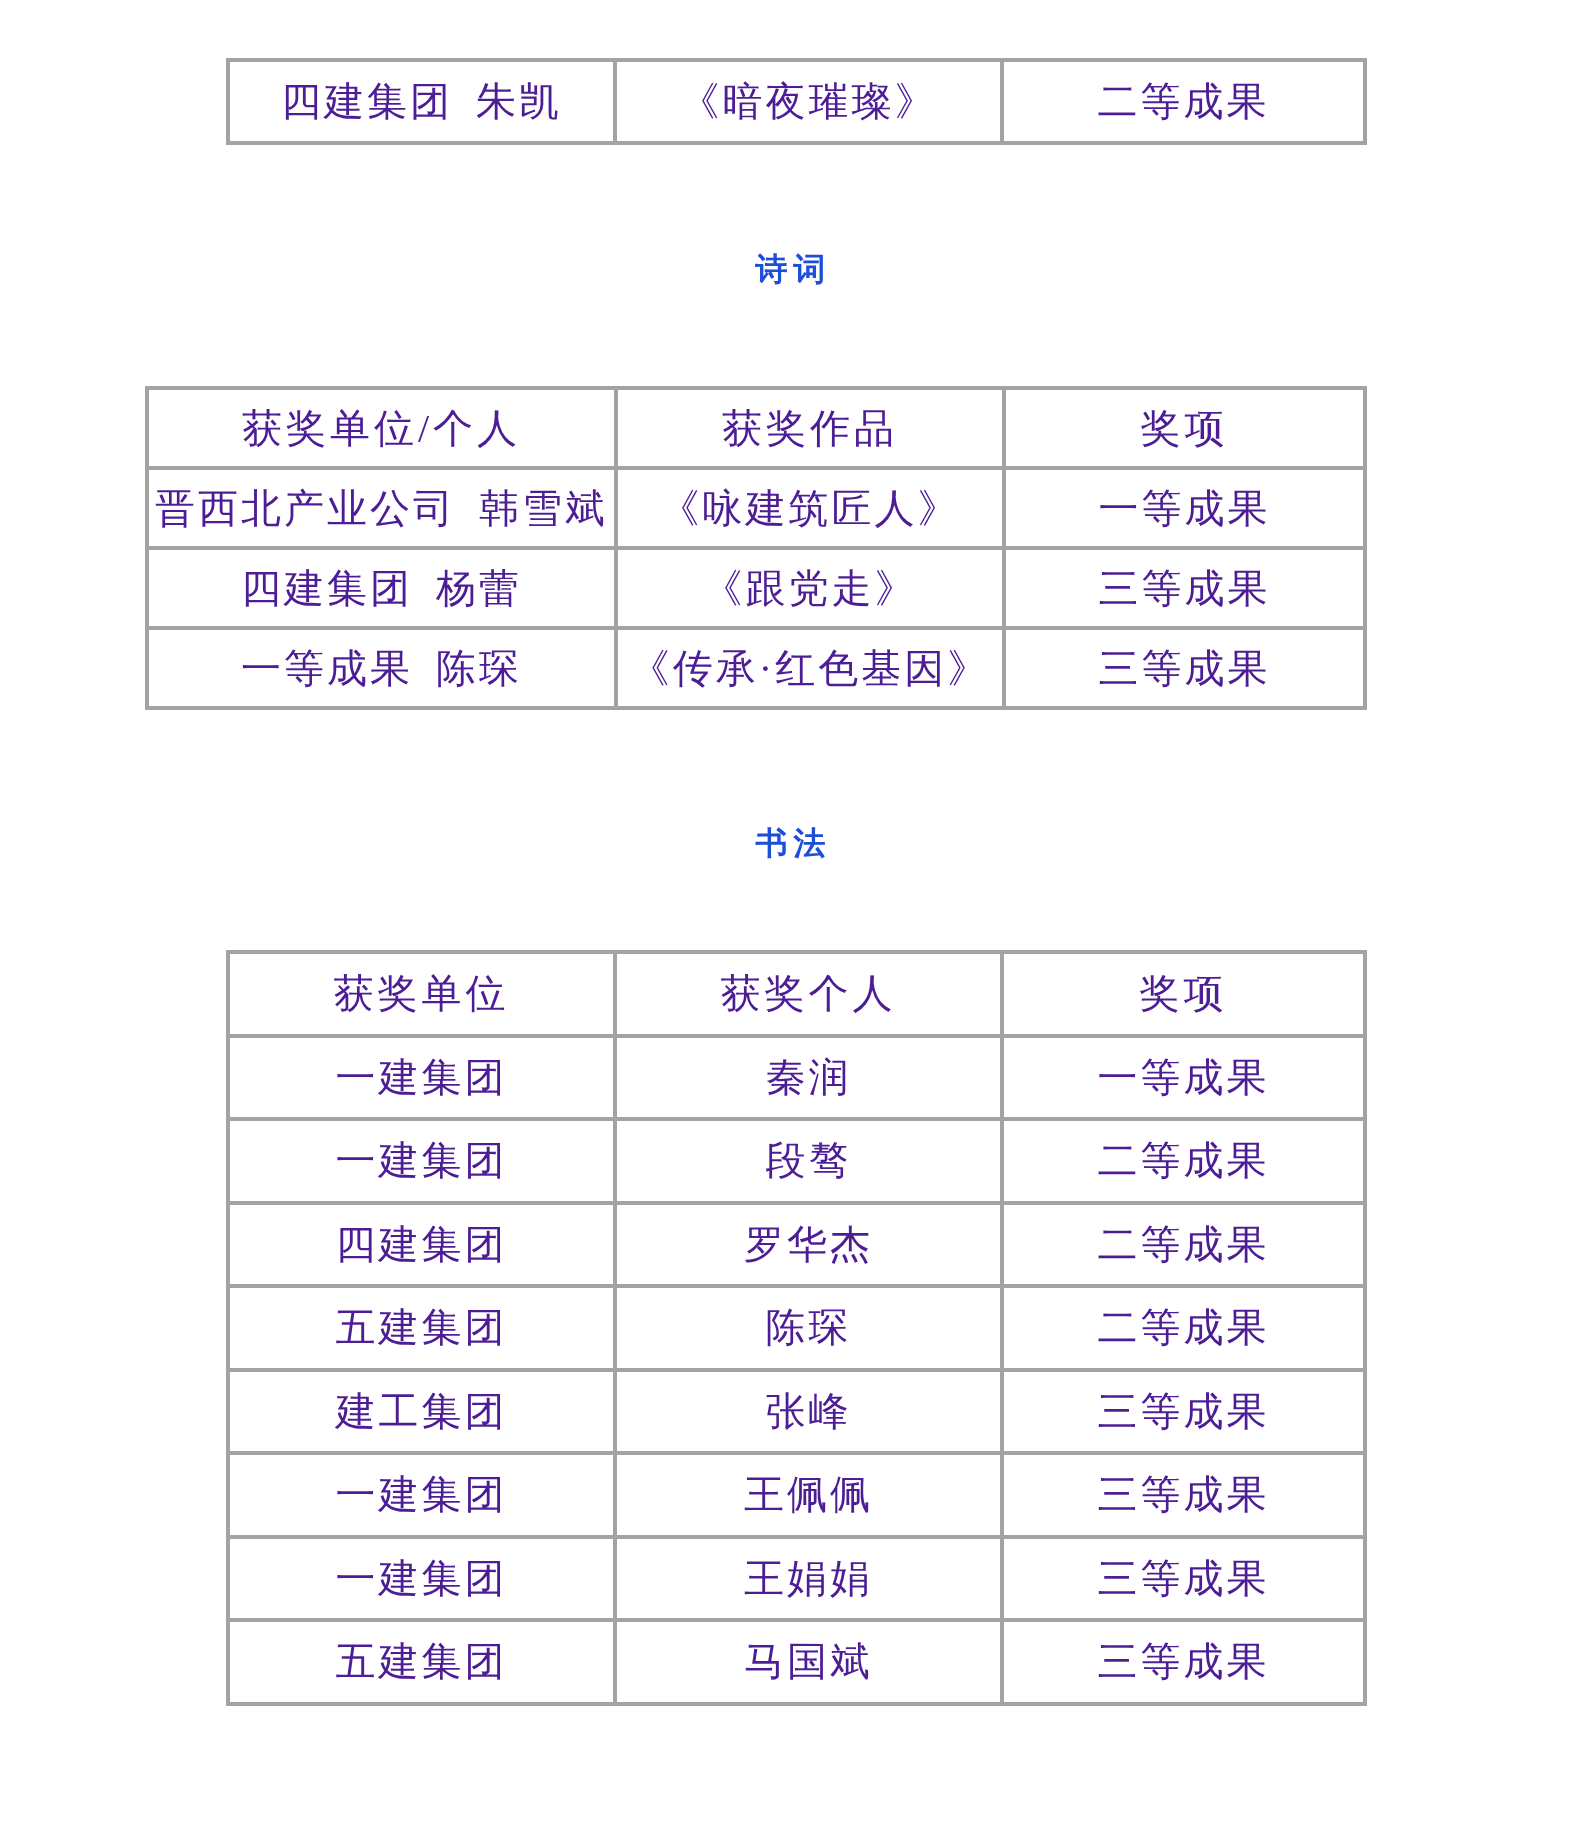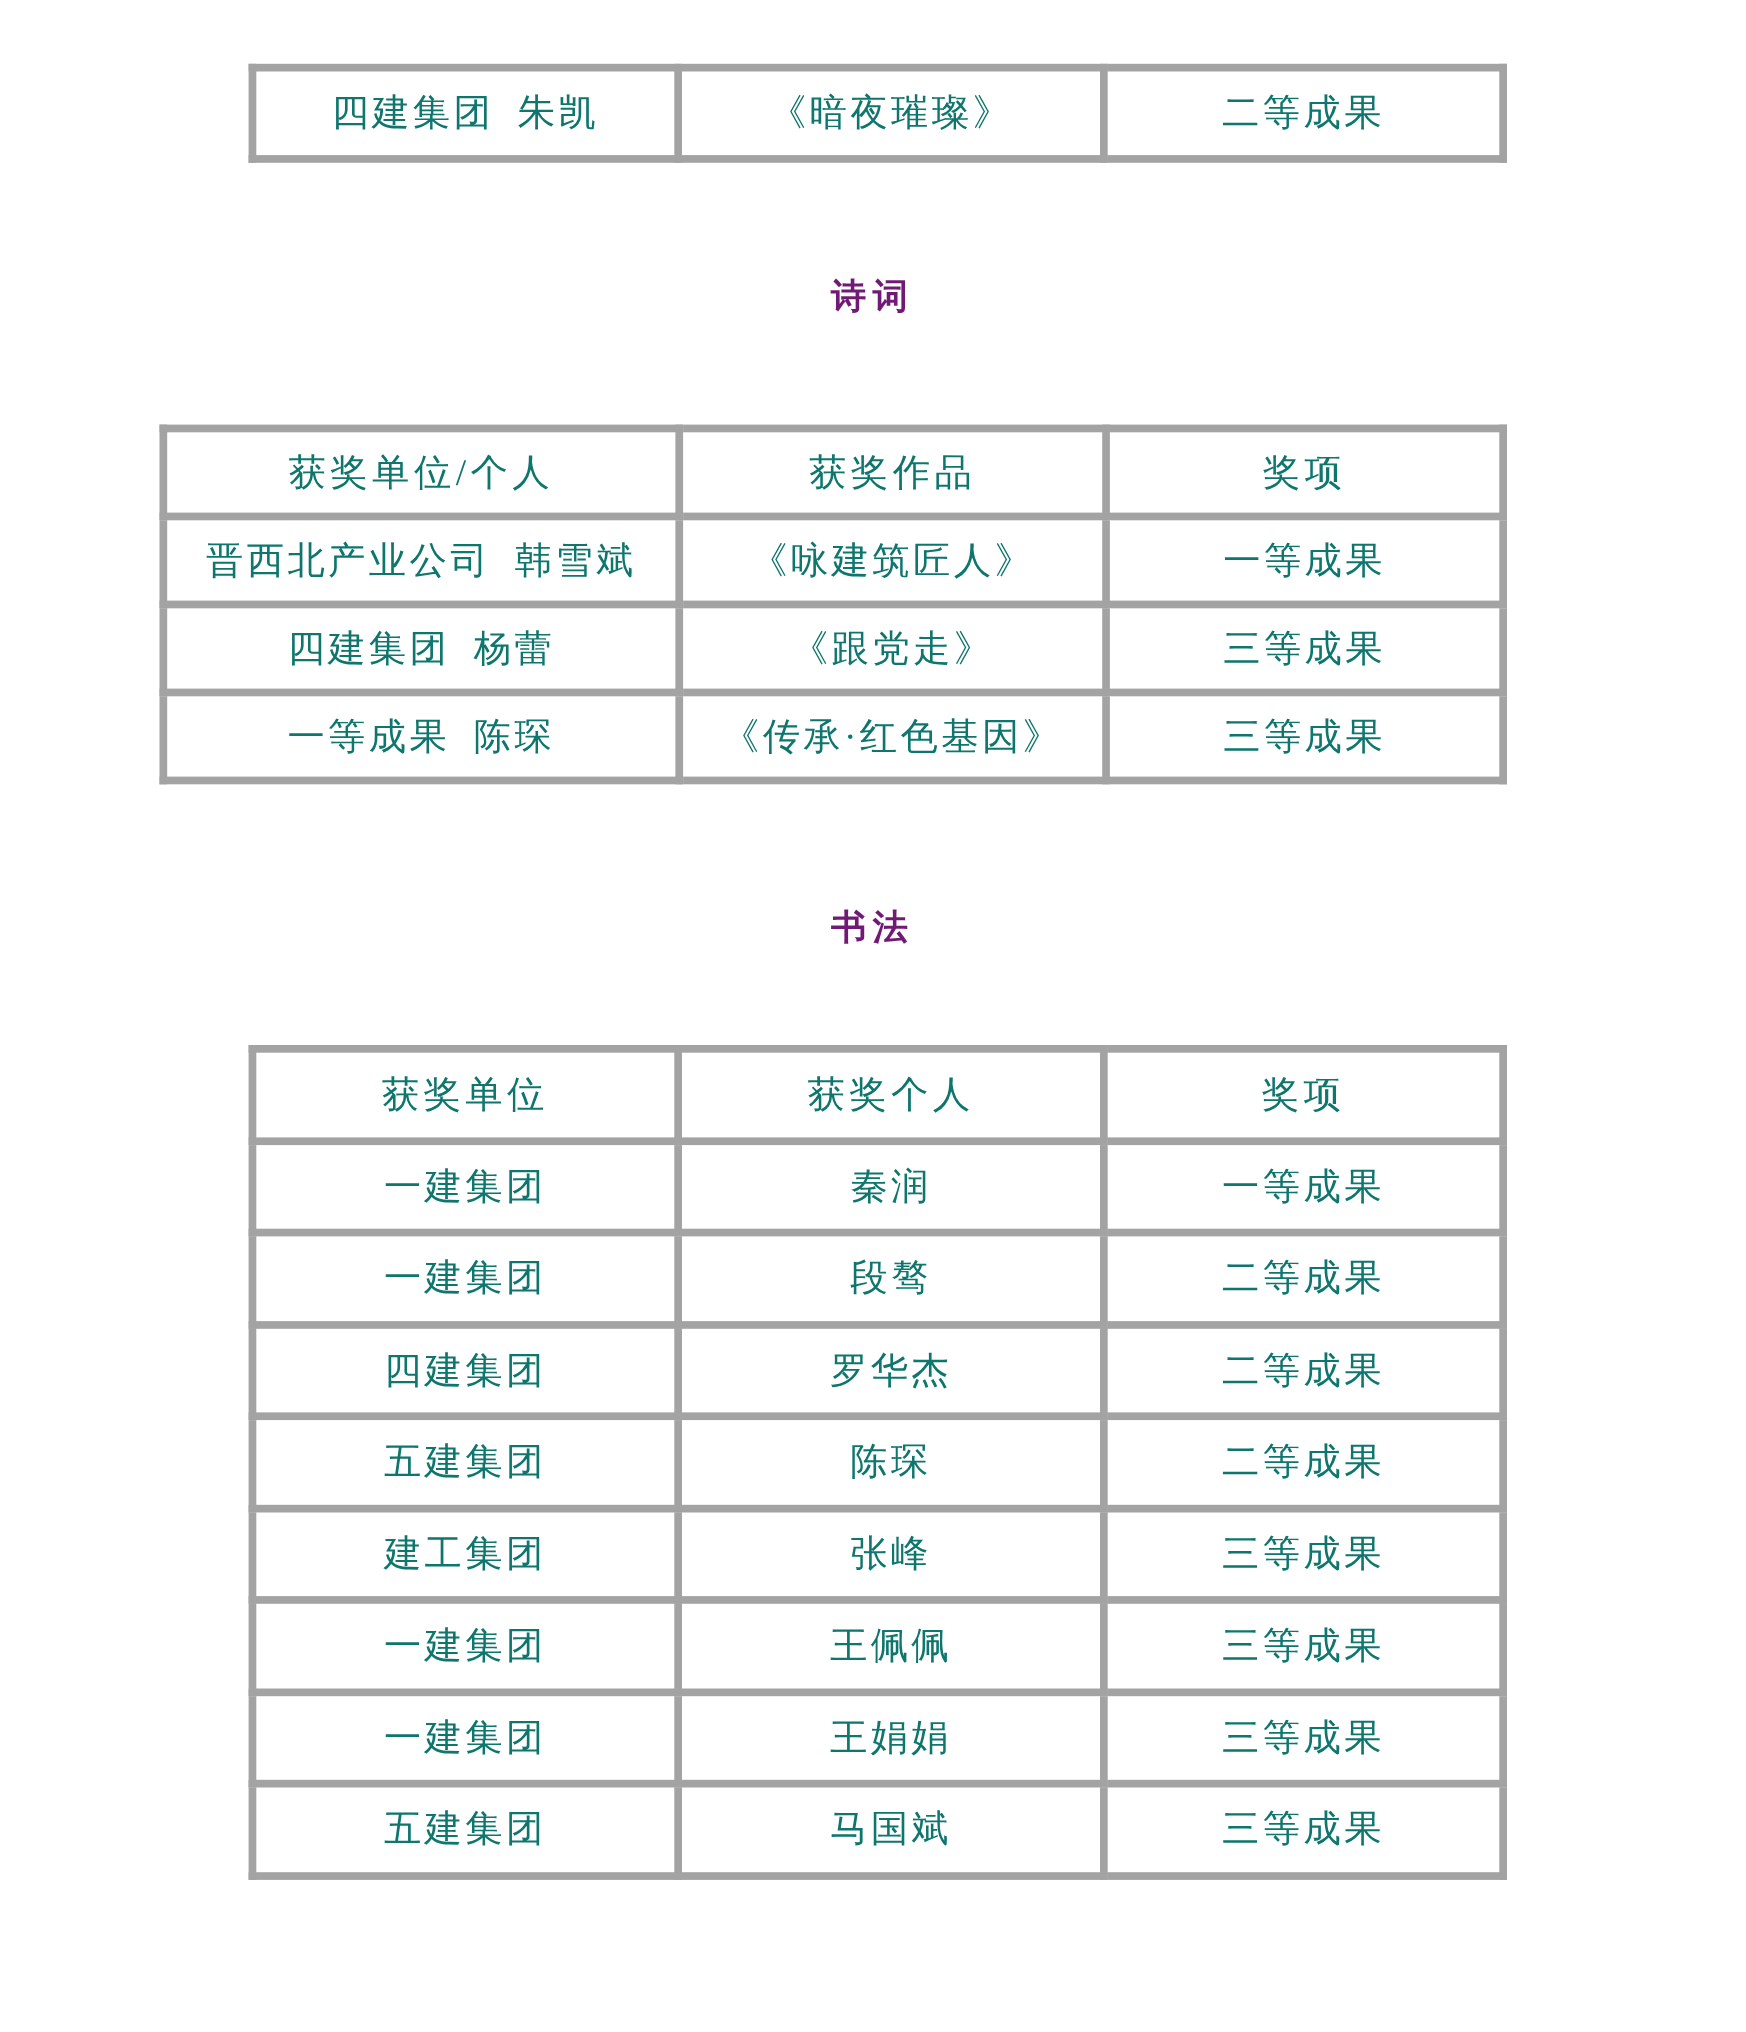--- a/index.html
+++ b/index.html
@@ -14,46 +14,46 @@
     overflow: hidden;
   }
   .abs { position: absolute; }
   table.doc-table {
     border-collapse: collapse;
     table-layout: fixed;
     width: 100%;
     border: 2px solid #000000;
   }
   table.doc-table td, table.doc-table th {
-    border: 7px solid #a3a3a3;
+    border: 4px solid #a3a3a3;
     text-align: center;
     vertical-align: middle;
-    font-size: 34px;
+    font-size: 40px;
     letter-spacing: 3px;
     word-spacing: 10px;
-    color: #0f766e;
+    color: #4c1d95;
     font-weight: normal;
     padding: 0 6px;
     overflow: hidden;
     white-space: nowrap;
   }
   table.doc-table th {
     font-weight: normal;
     letter-spacing: 4px;
   }
   .section-heading {
     position: absolute;
     left: 0;
     width: 1587px;
     text-align: center;
     font-family: "Liberation Sans", "DejaVu Sans", sans-serif;
     font-weight: bold;
     font-size: 32px;
     letter-spacing: 6px;
-    color: #701a75;
+    color: #1d4ed8;
   }
   
   .leading-table-wrap { left: 226px; top: 58px; width: 1137px; }
   .leading-table-wrap tr { height: 83px; }
   
   .poetry-table-wrap { left: 145px; top: 386px; width: 1218px; }
   .poetry-table-wrap tr { height: 80px; }
   
   .calligraphy-table-wrap { left: 226px; top: 930px; width: 1137px; margin-top: 20px; }
   .calligraphy-table-wrap tr { height: 83.5px; }

